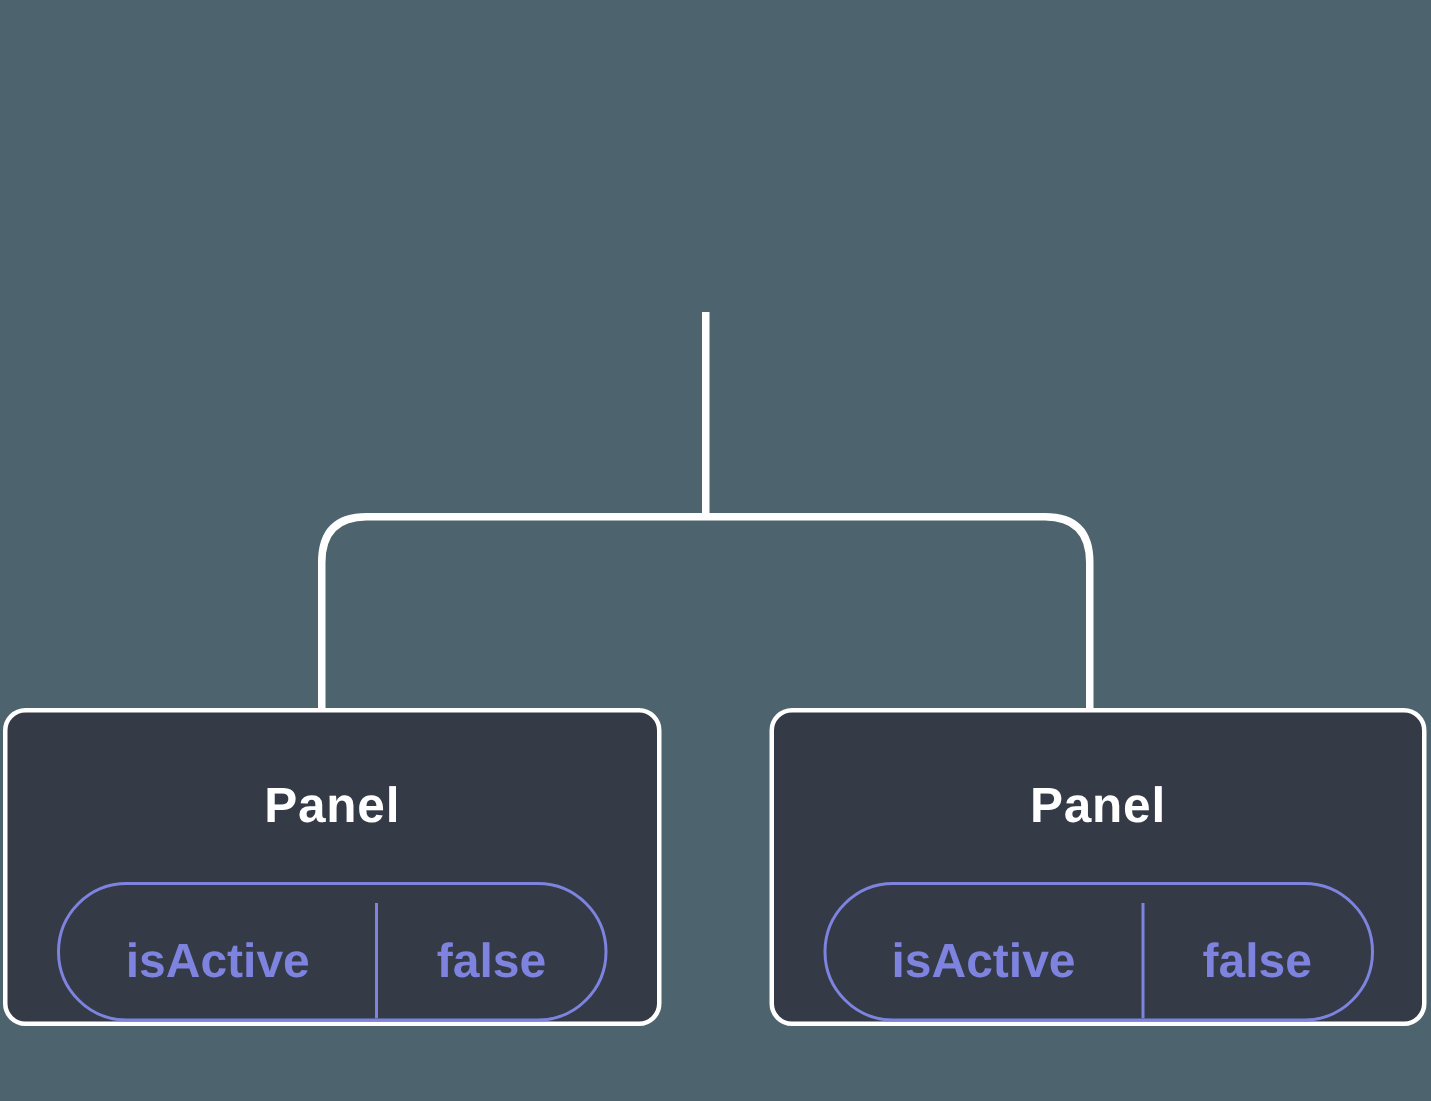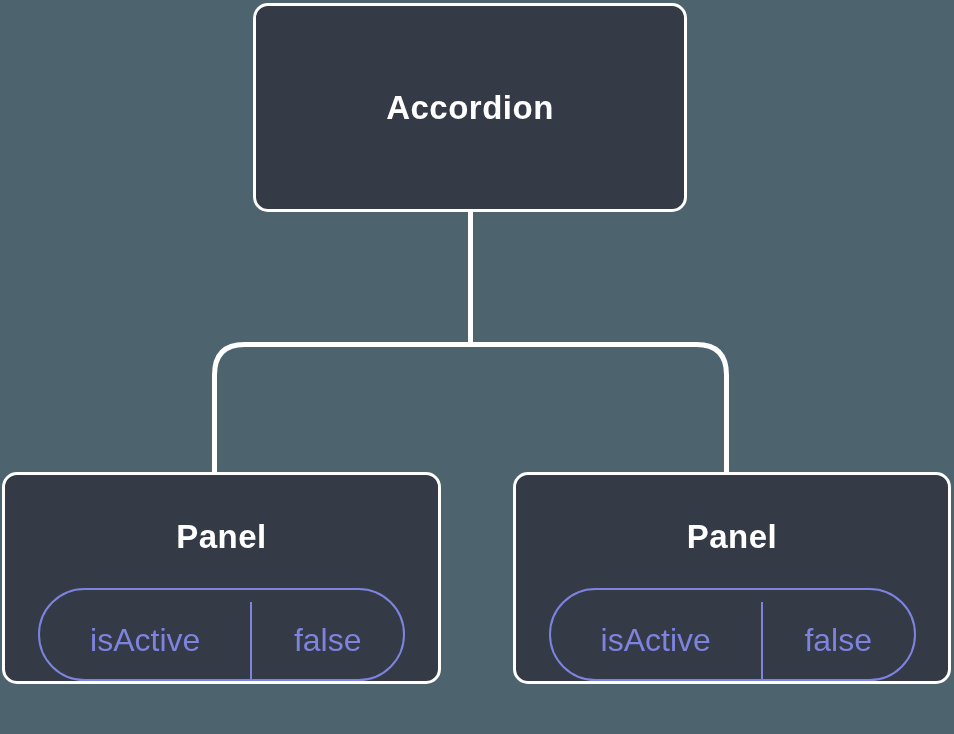--- a/index.html
+++ b/index.html
@@ -74,44 +74,41 @@
     display: flex;
     align-items: stretch;
     overflow: hidden;
   }
   .prop-cell {
     display: flex;
     align-items: center;
     justify-content: center;
     color: var(--accent-purple);
     font-size: 32px;
-    font-weight: 400;
+    font-weight: 700;
     margin-top: 12px;
   }
   .prop-name-cell {
     flex: 0 0 58.5%;
     border-right: 2px solid var(--accent-purple);
   }
   .prop-value-cell {
     flex: 1 1 auto;
   }
 </style>
 </head>
 <body>
 
 <div class="canvas">
 
   <svg class="connector-svg" viewBox="0 0 954 734" xmlns="http://www.w3.org/2000/svg">
     <path class="connector-path" d="M 470.5 208 L 470.5 345"></path>
     <path class="connector-path" d="M 214.5 474 L 214.5 375 Q 214.5 344.5 244.5 344.5 L 696.5 344.5 Q 726.5 344.5 726.5 375 L 726.5 474"></path>
   </svg>
 
-  <div class="node node-root">
-    <div class="node-label">Accordion</div>
-  </div>
 
   <div class="node node-panel node-panel-left">
     <div class="node-label">Panel</div>
     <div class="prop-pill">
       <div class="prop-cell prop-name-cell">isActive</div>
       <div class="prop-cell prop-value-cell">false</div>
     </div>
   </div>
 
   <div class="node node-panel node-panel-right">

